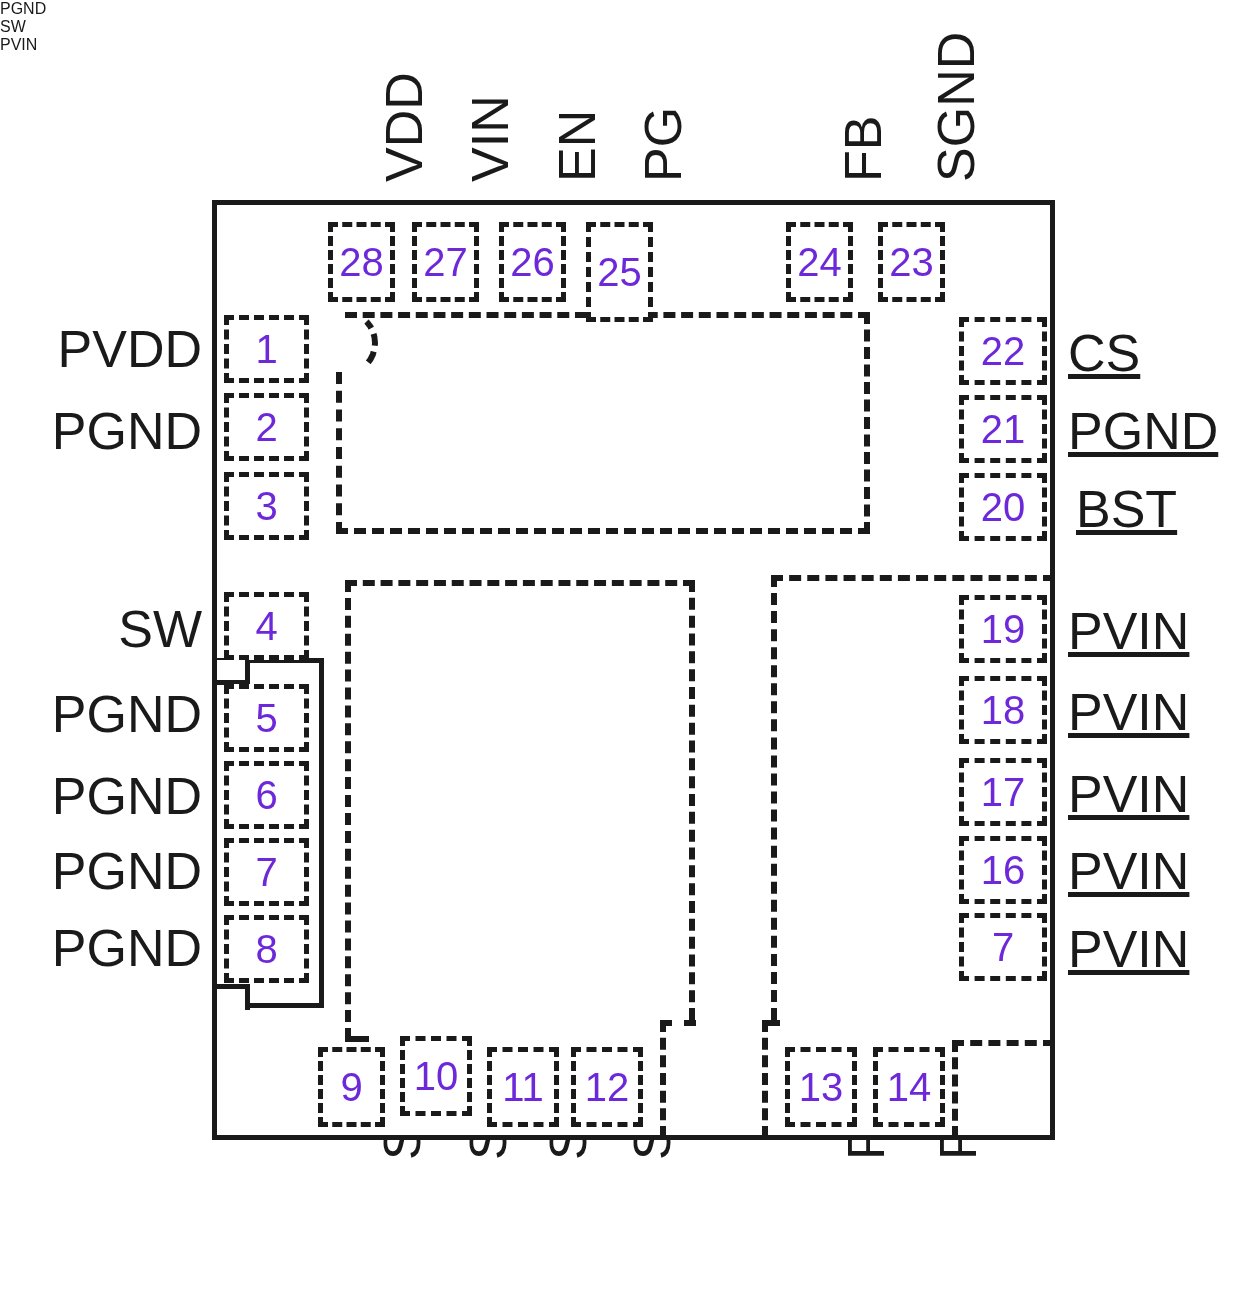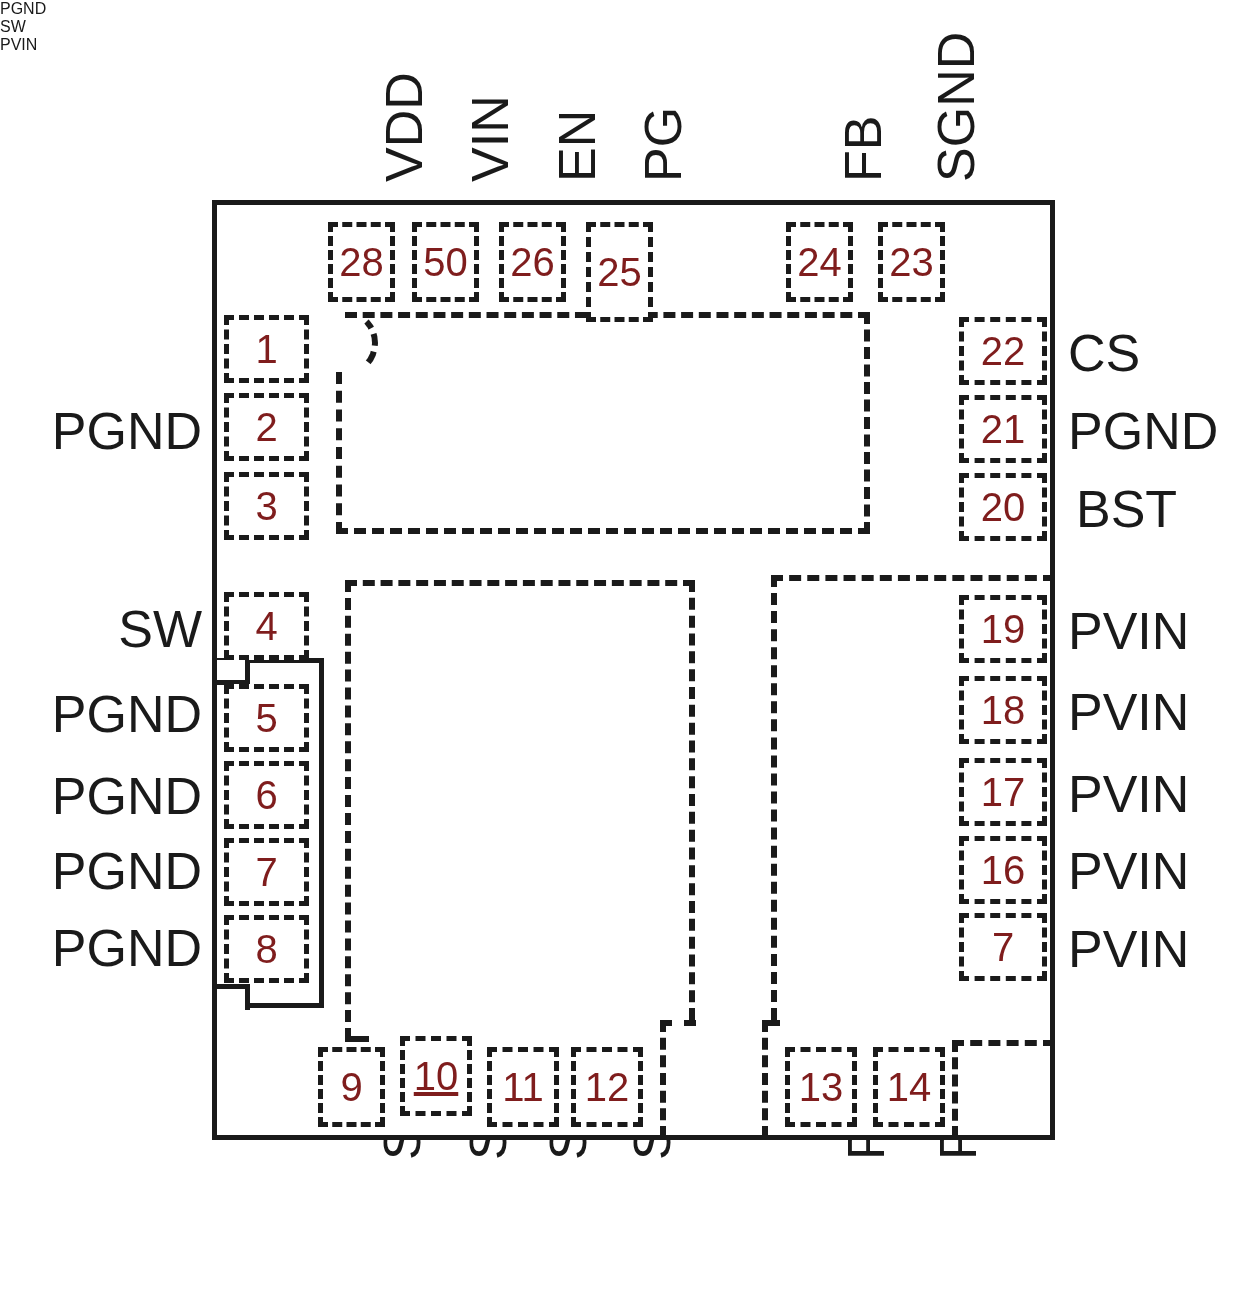--- a/index.html
+++ b/index.html
@@ -6,33 +6,33 @@
   body{width:1256px;height:1292px;font-family:"Liberation Sans",sans-serif;color:#1a1a1a;}
   #stage{position:relative;width:1256px;height:1292px;overflow:hidden;background:#fff;}
 
   
   .pkg{position:absolute;left:212px;top:200px;width:843px;height:940px;
        border:5px solid #1a1a1a;box-sizing:border-box;background:#fff;}
 
   
   .pad{position:absolute;box-sizing:border-box;border:5px dashed #1a1a1a;
        background:#fff;display:flex;align-items:center;justify-content:center;
-       font-size:40px;line-height:1;color:#7f1d1d;}
+       font-size:40px;line-height:1;color:#6d28d9;}
 
   
   .dl{position:absolute;background:transparent;}
   .d-top{border-top:6px dashed #1a1a1a;}
   .d-bot{border-bottom:6px dashed #1a1a1a;}
   .d-left{border-left:6px dashed #1a1a1a;}
   .d-right{border-right:6px dashed #1a1a1a;}
 
   
   .sidelbl{position:absolute;font-size:52px;line-height:1;white-space:nowrap;color:#1a1a1a;}
   .lbl-left{text-align:right;}
-  .lbl-right{text-align:left;}
+  .lbl-right{text-align:left;text-decoration:underline;}
   .vlbl{position:absolute;font-size:52px;line-height:1;white-space:nowrap;color:#1a1a1a;
         transform-origin:0 0;}
 
   
   .bracket{position:absolute;box-sizing:border-box;border:5px solid #1a1a1a;background:transparent;}
   .notch{position:absolute;background:#fff;}
   .notchline{position:absolute;background:#1a1a1a;}
 
   
   .arc{position:absolute;box-sizing:border-box;border:6px dashed #1a1a1a;
@@ -44,20 +44,21 @@
 
 <div id="stage">
 
   <div class="vlbl" style="left:378px;top:182px;transform:rotate(-90deg);">VDD</div>
   <div class="vlbl" style="left:464px;top:182px;transform:rotate(-90deg);">VIN</div>
   <div class="vlbl" style="left:551px;top:182px;transform:rotate(-90deg);">EN</div>
   <div class="vlbl" style="left:637px;top:182px;transform:rotate(-90deg);">PG</div>
   <div class="vlbl" style="left:837px;top:182px;transform:rotate(-90deg);">FB</div>
   <div class="vlbl" style="left:930px;top:182px;transform:rotate(-90deg);">SGND</div>
 
+  <div class="sidelbl lbl-left" style="left:0;top:323px;width:202px;">PVDD</div>
   <div class="sidelbl lbl-left" style="left:0;top:405px;width:202px;">PGND</div>
   <div class="sidelbl lbl-left" style="left:0;top:603px;width:202px;">SW</div>
   <div class="sidelbl lbl-left" style="left:0;top:688px;width:202px;">PGND</div>
   <div class="sidelbl lbl-left" style="left:0;top:770px;width:202px;">PGND</div>
   <div class="sidelbl lbl-left" style="left:0;top:845px;width:202px;">PGND</div>
   <div class="sidelbl lbl-left" style="left:0;top:922px;width:202px;">PGND</div>
 
   <div class="sidelbl lbl-right" style="left:1068px;top:327px;">CS</div>
   <div class="sidelbl lbl-right" style="left:1068px;top:405px;">PGND</div>
   <div class="sidelbl lbl-right" style="left:1068px;top:483px;margin-left:8px;">BST</div>
@@ -115,21 +116,21 @@
   <div class="notch" style="left:214px;top:660px;width:34px;height:22px;"></div>
   <div class="notchline" style="left:214px;top:680px;width:36px;height:5px;"></div>
   <div class="notchline" style="left:245px;top:658px;width:5px;height:26px;"></div>
   <div class="notch" style="left:214px;top:986px;width:34px;height:22px;"></div>
   <div class="notchline" style="left:214px;top:984px;width:36px;height:5px;"></div>
   <div class="notchline" style="left:245px;top:984px;width:5px;height:26px;"></div>
 
   <div class="notchline" style="left:212px;top:200px;width:5px;height:940px;"></div>
 
   <div class="pad" style="left:328px;top:222px;width:67px;height:80px;">28</div>
-  <div class="pad" style="left:412px;top:222px;width:67px;height:80px;">50</div>
+  <div class="pad" style="left:412px;top:222px;width:67px;height:80px;">27</div>
   <div class="pad" style="left:499px;top:222px;width:67px;height:80px;">26</div>
   <div class="pad" style="left:586px;top:222px;width:67px;height:100px;">25</div>
   <div class="pad" style="left:786px;top:222px;width:67px;height:80px;text-align:right;">24</div>
   <div class="pad" style="left:878px;top:222px;width:67px;height:80px;">23</div>
 
   <div class="pad" style="left:224px;top:315px;width:85px;height:68px;">1</div>
   <div class="pad" style="left:224px;top:393px;width:85px;height:68px;">2</div>
   <div class="pad" style="left:224px;top:472px;width:85px;height:68px;">3</div>
   <div class="pad" style="left:224px;top:592px;width:85px;height:68px;">4</div>
   <div class="pad" style="left:224px;top:684px;width:85px;height:68px;">5</div>
@@ -140,21 +141,21 @@
   <div class="pad" style="left:959px;top:317px;width:88px;height:68px;">22</div>
   <div class="pad" style="left:959px;top:395px;width:88px;height:68px;">21</div>
   <div class="pad" style="left:959px;top:473px;width:88px;height:68px;">20</div>
   <div class="pad" style="left:959px;top:595px;width:88px;height:68px;">19</div>
   <div class="pad" style="left:959px;top:676px;width:88px;height:68px;">18</div>
   <div class="pad" style="left:959px;top:758px;width:88px;height:68px;">17</div>
   <div class="pad" style="left:959px;top:836px;width:88px;height:68px;">16</div>
   <div class="pad" style="left:959px;top:913px;width:88px;height:68px;">7</div>
 
   <div class="pad" style="left:318px;top:1047px;width:67px;height:80px;">9</div>
-  <div class="pad" style="left:400px;top:1036px;width:72px;height:80px;text-decoration:underline;">10</div>
+  <div class="pad" style="left:400px;top:1036px;width:72px;height:80px;">10</div>
   <div class="pad" style="left:487px;top:1047px;width:72px;height:80px;">11</div>
   <div class="pad" style="left:571px;top:1047px;width:72px;height:80px;">12</div>
   <div class="pad" style="left:785px;top:1047px;width:72px;height:80px;">13</div>
   <div class="pad" style="left:873px;top:1047px;width:72px;height:80px;">14</div>
 
   <div class="notchline" style="left:212px;top:1135px;width:843px;height:5px;"></div>
   <div class="notchline" style="left:212px;top:200px;width:843px;height:5px;"></div>
   <div class="notchline" style="left:1050px;top:200px;width:5px;height:940px;"></div>
 
 </div>

